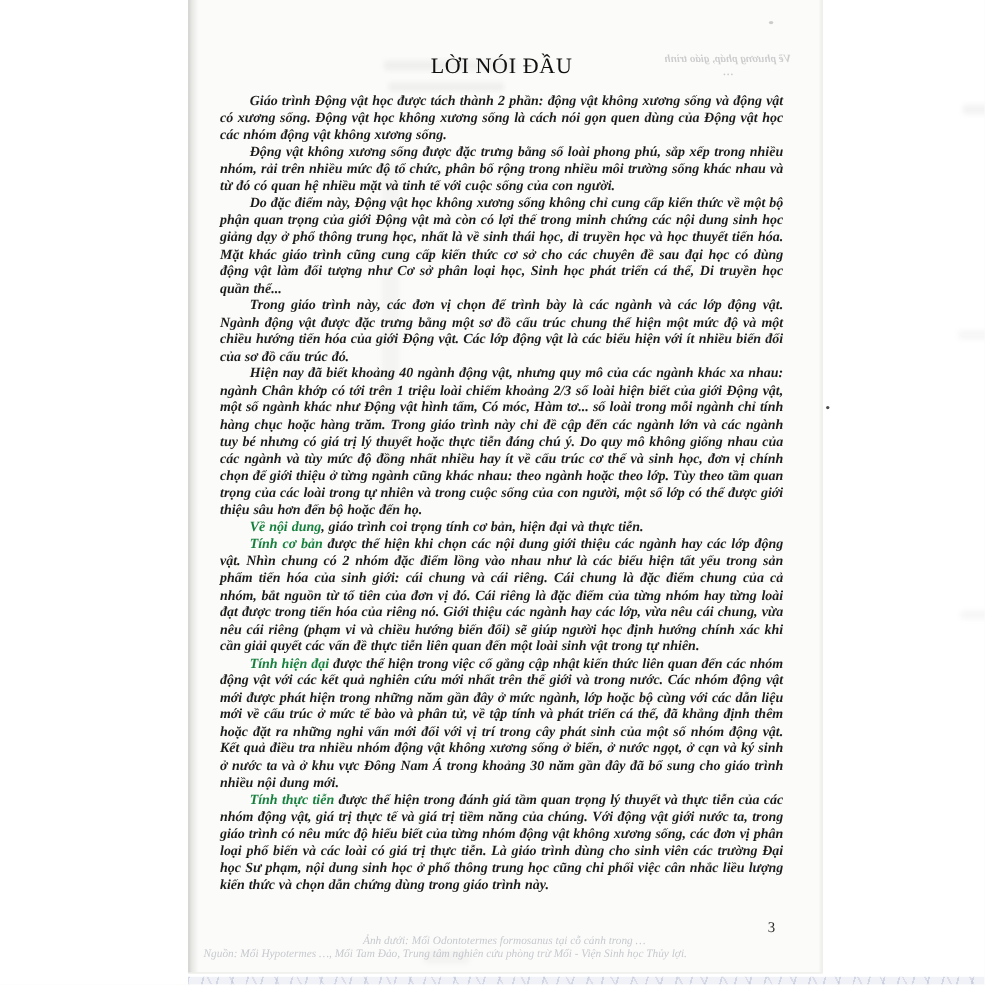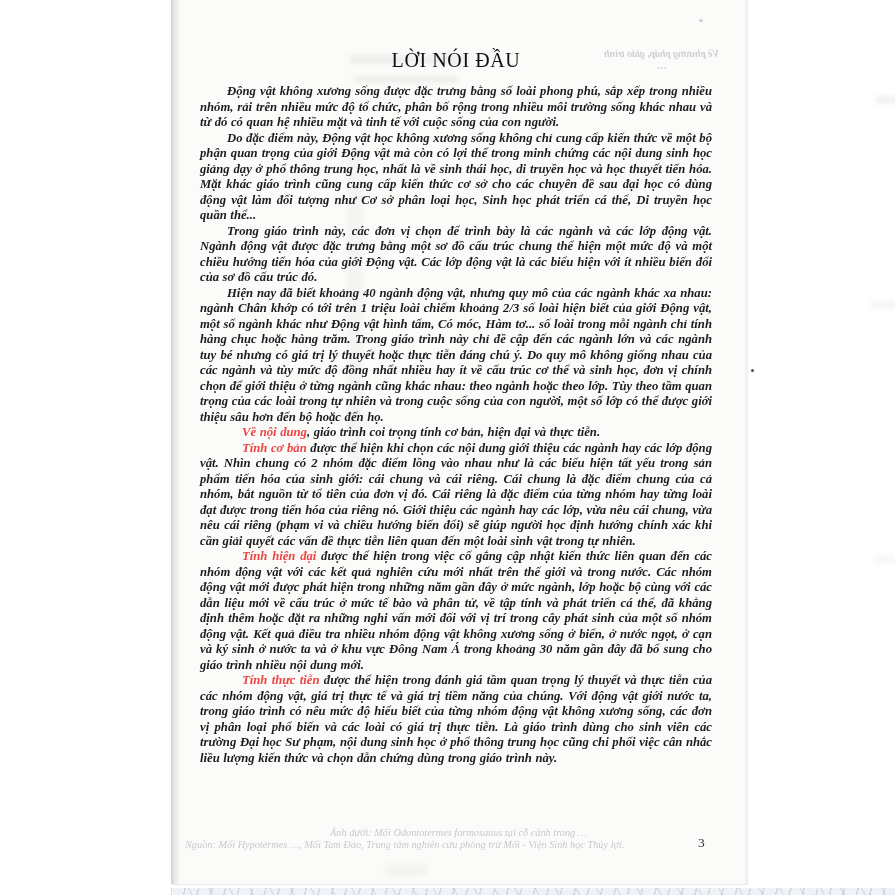--- a/index.html
+++ b/index.html
@@ -26,35 +26,35 @@
   .title{
     margin:49px 0 12px 0;text-align:center;
     font-size:20px;font-weight:normal;color:#101010;letter-spacing:.6px;
   }
   .body-text p{
     margin:0;text-indent:27px;text-align:justify;
     font-style:italic;font-weight:bold;
     font-size:12.7px;line-height:15.5px;color:#1c1c1c;
     word-spacing:.4px;
   }
-  .body-text p b{color:#ef4444;margin-left:15px;}
+  .body-text p b{color:#15803d;}
   .page-number{
     position:absolute;left:527px;top:835px;
     font-size:13.5px;color:#2a2a2a;font-style:normal;
   }
   
   .ghost-top-right{
     position:absolute;left:428px;top:48px;width:125px;
     transform:scaleX(-1);
     font-size:10px;font-style:italic;font-weight:bold;line-height:11.5px;
     color:#a7a7ab;opacity:.55;filter:blur(.6px);
     text-align:center;
   }
   .ghost-bottom{
-    position:absolute;left:14px;top:827px;width:552px;
+    position:absolute;left:14px;top:850px;width:552px;
     font-size:10.3px;font-style:italic;line-height:11.8px;
     color:#a3a7b1;opacity:.6;filter:blur(.45px);
   }
   .ghost-bottom .gline-indent{padding-left:145px;}
   .smudge{position:absolute;background:rgba(125,125,130,.09);filter:blur(2.2px);border-radius:3px;}
   .sm1{left:178px;top:55px;width:120px;height:9px;}
   .sm2{left:182px;top:75px;width:105px;height:8px;}
   .sm3{left:176px;top:150px;width:16px;height:330px;background:rgba(125,125,130,.05);}
   .sm4{left:704px;top:95px;width:34px;height:9px;}
   .sm5{left:700px;top:300px;width:40px;height:9px;background:rgba(125,125,130,.06);}
@@ -83,20 +83,21 @@
   <div class="smudge sm4"></div>
   <div class="smudge sm5"></div>
   <div class="smudge sm6"></div>
   <div class="smudge sm7"></div>
 
   <div class="ghost-top-right">Về phương pháp, giáo trình …</div>
 
   <div class="content">
     <h1 class="title">LỜI NÓI ĐẦU</h1>
     <div class="body-text" id="paragraphs">
+        <p><span>Giáo trình Động vật học được tách thành 2 phần: động vật không xương sống và động vật có xương sống. Động vật học không xương sống là cách nói gọn quen dùng của Động vật học các nhóm động vật không xương sống.</span></p>
         <p><span>Động vật không xương sống được đặc trưng bằng số loài phong phú, sắp xếp trong nhiều nhóm, rải trên nhiều mức độ tổ chức, phân bố rộng trong nhiều môi trường sống khác nhau và từ đó có quan hệ nhiều mặt và tinh tế với cuộc sống của con người.</span></p>
         <p><span>Do đặc điểm này, Động vật học không xương sống không chỉ cung cấp kiến thức về một bộ phận quan trọng của giới Động vật mà còn có lợi thế trong minh chứng các nội dung sinh học giảng dạy ở phổ thông trung học, nhất là về sinh thái học, di truyền học và học thuyết tiến hóa. Mặt khác giáo trình cũng cung cấp kiến thức cơ sở cho các chuyên đề sau đại học có dùng động vật làm đối tượng như Cơ sở phân loại học, Sinh học phát triển cá thể, Di truyền học quần thể...</span></p>
         <p><span>Trong giáo trình này, các đơn vị chọn để trình bày là các ngành và các lớp động vật. Ngành động vật được đặc trưng bằng một sơ đồ cấu trúc chung thể hiện một mức độ và một chiều hướng tiến hóa của giới Động vật. Các lớp động vật là các biểu hiện với ít nhiều biến đổi của sơ đồ cấu trúc đó.</span></p>
         <p><span>Hiện nay đã biết khoảng 40 ngành động vật, nhưng quy mô của các ngành khác xa nhau: ngành Chân khớp có tới trên 1 triệu loài chiếm khoảng 2/3 số loài hiện biết của giới Động vật, một số ngành khác như Động vật hình tấm, Có móc, Hàm tơ... số loài trong mỗi ngành chỉ tính hàng chục hoặc hàng trăm. Trong giáo trình này chỉ đề cập đến các ngành lớn và các ngành tuy bé nhưng có giá trị lý thuyết hoặc thực tiễn đáng chú ý. Do quy mô không giống nhau của các ngành và tùy mức độ đồng nhất nhiều hay ít về cấu trúc cơ thể và sinh học, đơn vị chính chọn để giới thiệu ở từng ngành cũng khác nhau: theo ngành hoặc theo lớp. Tùy theo tầm quan trọng của các loài trong tự nhiên và trong cuộc sống của con người, một số lớp có thể được giới thiệu sâu hơn đến bộ hoặc đến họ.</span></p>
         <p><b>Về nội dung</b><span>, giáo trình coi trọng tính cơ bản, hiện đại và thực tiễn.</span></p>
         <p><b>Tính cơ bản</b><span> được thể hiện khi chọn các nội dung giới thiệu các ngành hay các lớp động vật. Nhìn chung có 2 nhóm đặc điểm lồng vào nhau như là các biểu hiện tất yếu trong sản phẩm tiến hóa của sinh giới: cái chung và cái riêng. Cái chung là đặc điểm chung của cả nhóm, bắt nguồn từ tổ tiên của đơn vị đó. Cái riêng là đặc điểm của từng nhóm hay từng loài đạt được trong tiến hóa của riêng nó. Giới thiệu các ngành hay các lớp, vừa nêu cái chung, vừa nêu cái riêng (phạm vi và chiều hướng biến đổi) sẽ giúp người học định hướng chính xác khi cần giải quyết các vấn đề thực tiễn liên quan đến một loài sinh vật trong tự nhiên.</span></p>
         <p><b>Tính hiện đại</b><span> được thể hiện trong việc cố gắng cập nhật kiến thức liên quan đến các nhóm động vật với các kết quả nghiên cứu mới nhất trên thế giới và trong nước. Các nhóm động vật mới được phát hiện trong những năm gần đây ở mức ngành, lớp hoặc bộ cùng với các dẫn liệu mới về cấu trúc ở mức tế bào và phân tử, về tập tính và phát triển cá thể, đã khẳng định thêm hoặc đặt ra những nghi vấn mới đối với vị trí trong cây phát sinh của một số nhóm động vật. Kết quả điều tra nhiều nhóm động vật không xương sống ở biển, ở nước ngọt, ở cạn và ký sinh ở nước ta và ở khu vực Đông Nam Á trong khoảng 30 năm gần đây đã bổ sung cho giáo trình nhiều nội dung mới.</span></p>
         <p><b>Tính thực tiễn</b><span> được thể hiện trong đánh giá tầm quan trọng lý thuyết và thực tiễn của các nhóm động vật, giá trị thực tế và giá trị tiềm năng của chúng. Với động vật giới nước ta, trong giáo trình có nêu mức độ hiểu biết của từng nhóm động vật không xương sống, các đơn vị phân loại phổ biến và các loài có giá trị thực tiễn. Là giáo trình dùng cho sinh viên các trường Đại học Sư phạm, nội dung sinh học ở phổ thông trung học cũng chi phối việc cân nhắc liều lượng kiến thức và chọn dẫn chứng dùng trong giáo trình này.</span></p>
       </div>
   </div>

